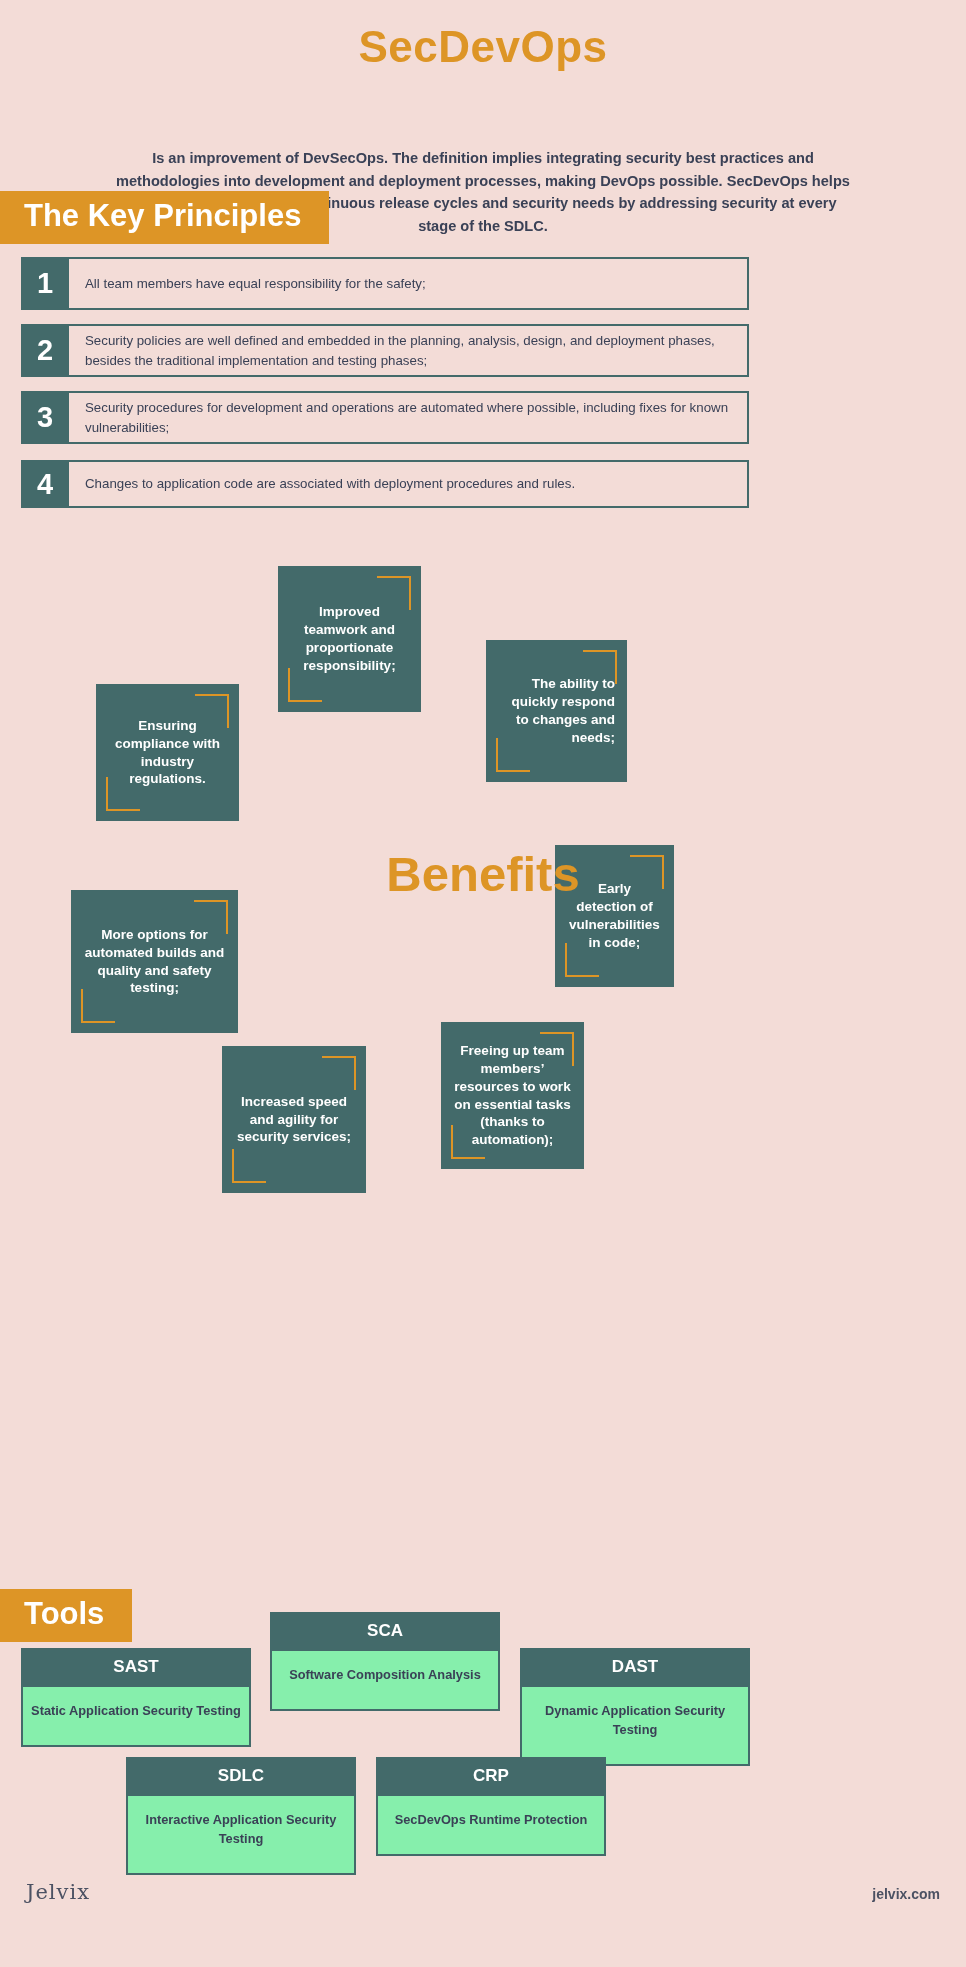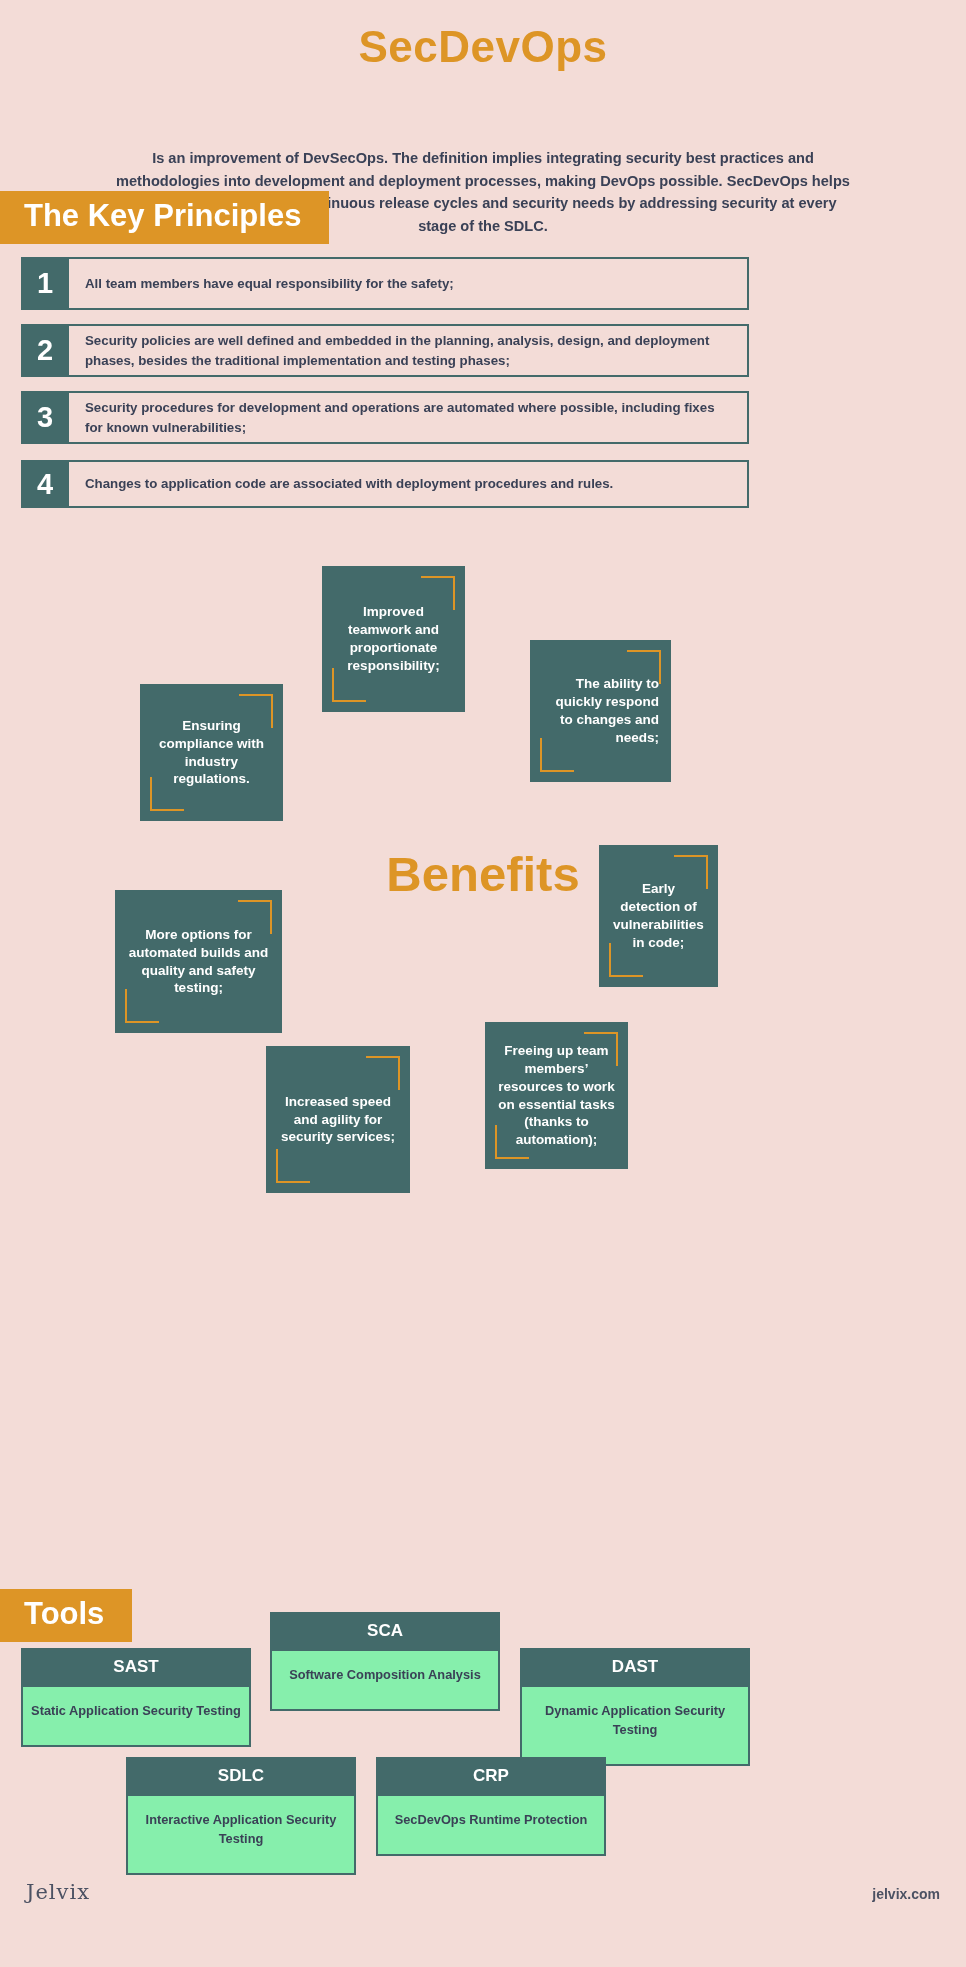--- a/index.html
+++ b/index.html
@@ -55,39 +55,38 @@
     display:flex;align-items:center;justify-content:center;
     box-sizing:border-box;
   }
   .principle .body{
     flex:1 1 auto;
     border:2px solid #436a6a;
     border-left:none;
     box-sizing:border-box;
     display:flex;align-items:center;
     padding:10px 14px 10px 16px;
-    font-size:13.3px;font-weight:bold;line-height:1.5;
+    font-size:13.3px;font-weight:normal;line-height:1.5;
     color:#3a4156;
   }
   #principle-1{top:257px;height:53px;}
   #principle-2{top:324px;height:53px;}
   #principle-3{top:391px;height:53px;}
   #principle-4{top:460px;height:48px;}
 
   
   .benefit{
     position:absolute;
     background:#436a6a;
     color:#ffffff;
     font-size:13.5px;font-weight:bold;line-height:1.32;
     text-align:center;
     display:flex;align-items:center;justify-content:center;
     box-sizing:border-box;
     padding:10px 12px;
-    margin-left:44px;
   }
   .benefit .txt{position:relative;z-index:2;}
   .benefit .corner{position:absolute;pointer-events:none;}
   .benefit .corner.tr{
     top:10px;right:10px;width:32px;height:32px;
     border-top:2px solid #dd9526;
     border-right:2px solid #dd9526;
   }
   .benefit .corner.bl{
     bottom:10px;left:10px;width:32px;height:32px;

